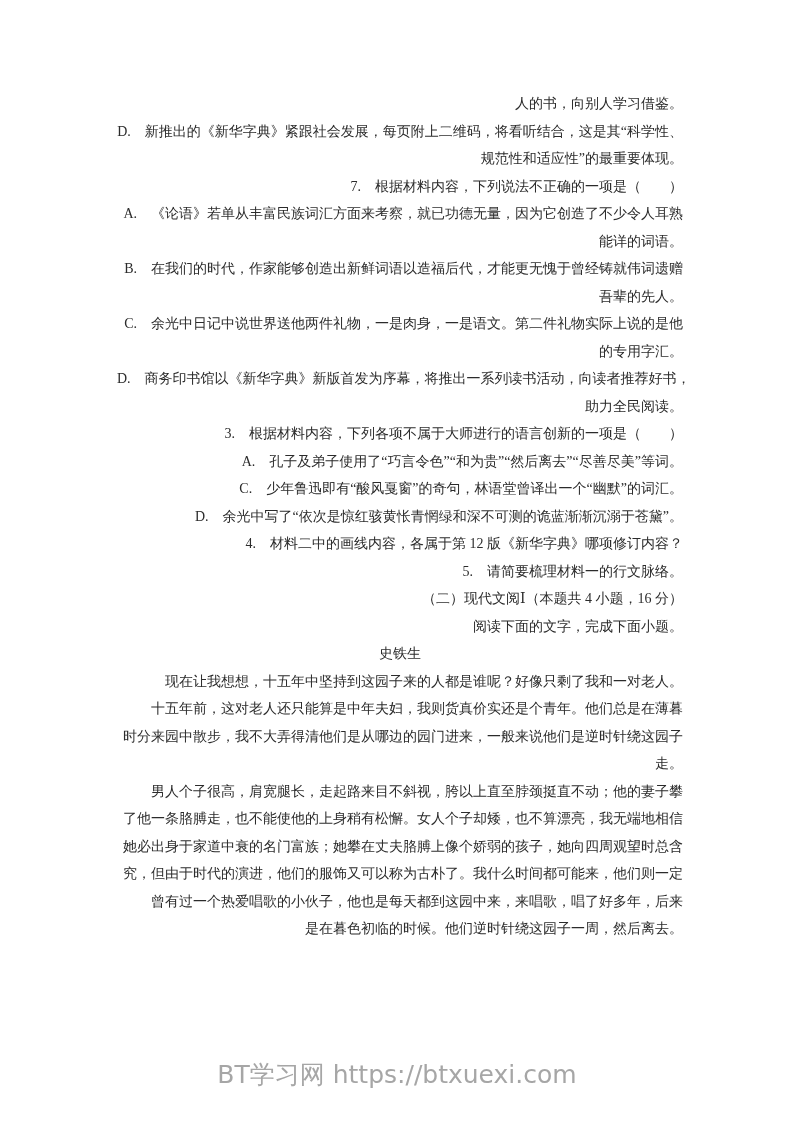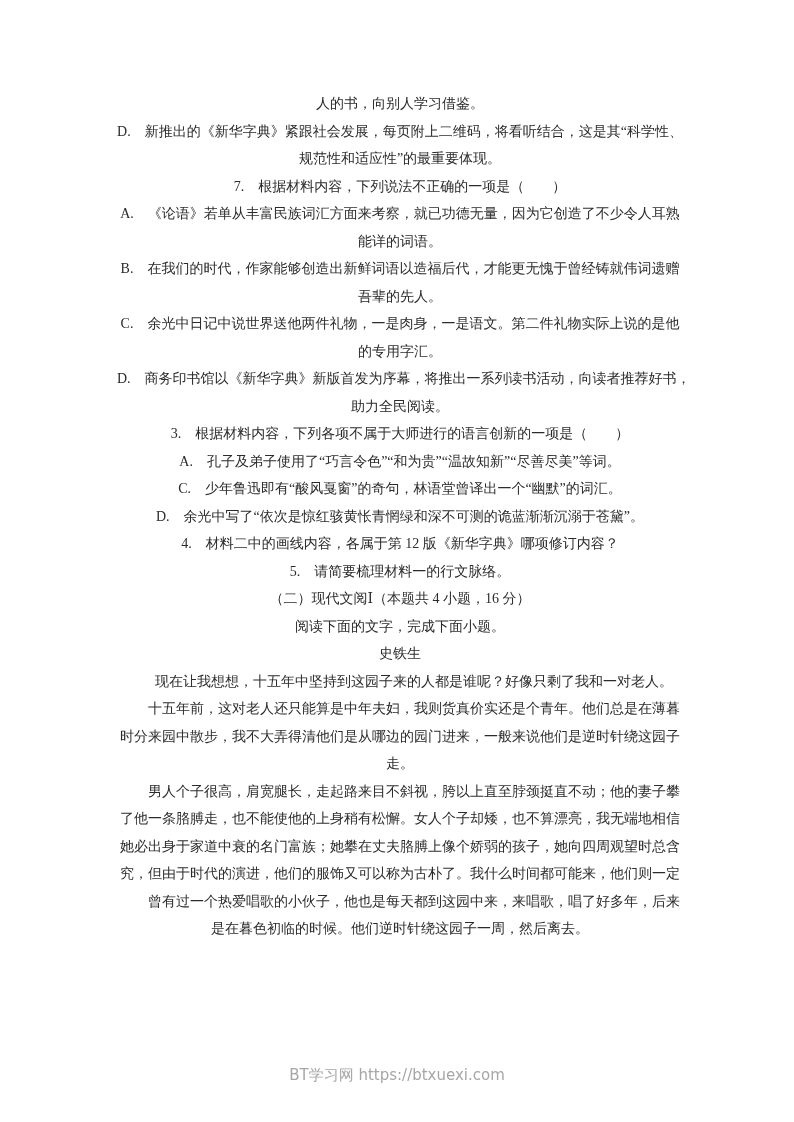--- a/index.html
+++ b/index.html
@@ -21,36 +21,36 @@
     top: 90px;
     width: 566px;
     font-size: 14px;
     line-height: 27.5px;
     color: #2b2b2b;
     letter-spacing: 0;
   }
   .line {
     height: 27.5px;
     white-space: nowrap;
-    text-align: center;
+    text-align: right;
   }
   .indent {
     text-indent: 28px;
   }
   .center {
     text-align: center;
   }
   .footer {
     position: absolute;
     left: 0;
     right: 0;
     top: 1062px;
     text-align: center;
     font-family: "DejaVu Sans", "Liberation Sans", sans-serif;
-    font-size: 15px;
+    font-size: 25px;
     line-height: 26px;
     color: #a6a6a6;
   }
 </style>
 </head>
 <body>
 
 <div class="page">
   <div class="doc">
     <div class="line">人的书，向别人学习借鉴。</div>
@@ -59,21 +59,21 @@
     <div class="line">7.　根据材料内容，下列说法不正确的一项是（　　）</div>
     <div class="line">A.　《论语》若单从丰富民族词汇方面来考察，就已功德无量，因为它创造了不少令人耳熟</div>
     <div class="line">能详的词语。</div>
     <div class="line">B.　在我们的时代，作家能够创造出新鲜词语以造福后代，才能更无愧于曾经铸就伟词遗赠</div>
     <div class="line">吾辈的先人。</div>
     <div class="line">C.　余光中日记中说世界送他两件礼物，一是肉身，一是语文。第二件礼物实际上说的是他</div>
     <div class="line">的专用字汇。</div>
     <div class="line">D.　商务印书馆以《新华字典》新版首发为序幕，将推出一系列读书活动，向读者推荐好书，</div>
     <div class="line">助力全民阅读。</div>
     <div class="line">3.　根据材料内容，下列各项不属于大师进行的语言创新的一项是（　　）</div>
-    <div class="line">A.　孔子及弟子使用了“巧言令色”“和为贵”“温故知新”“尽善尽美”等词。</div>
+    <div class="line">A.　孔子及弟子使用了“巧言令色”“和为贵”“然后离去”“尽善尽美”等词。</div>
     <div class="line">C.　少年鲁迅即有“酸风戛窗”的奇句，林语堂曾译出一个“幽默”的词汇。</div>
     <div class="line">D.　余光中写了“依次是惊红骇黄怅青惘绿和深不可测的诡蓝渐渐沉溺于苍黛”。</div>
     <div class="line">4.　材料二中的画线内容，各属于第 12 版《新华字典》哪项修订内容？</div>
     <div class="line">5.　请简要梳理材料一的行文脉络。</div>
     <div class="line">（二）现代文阅Ⅰ（本题共 4 小题，16 分）</div>
     <div class="line">阅读下面的文字，完成下面小题。</div>
     <div class="line center">史铁生</div>
     <div class="line indent">现在让我想想，十五年中坚持到这园子来的人都是谁呢？好像只剩了我和一对老人。</div>
     <div class="line indent">十五年前，这对老人还只能算是中年夫妇，我则货真价实还是个青年。他们总是在薄暮</div>
     <div class="line">时分来园中散步，我不大弄得清他们是从哪边的园门进来，一般来说他们是逆时针绕这园子</div>

